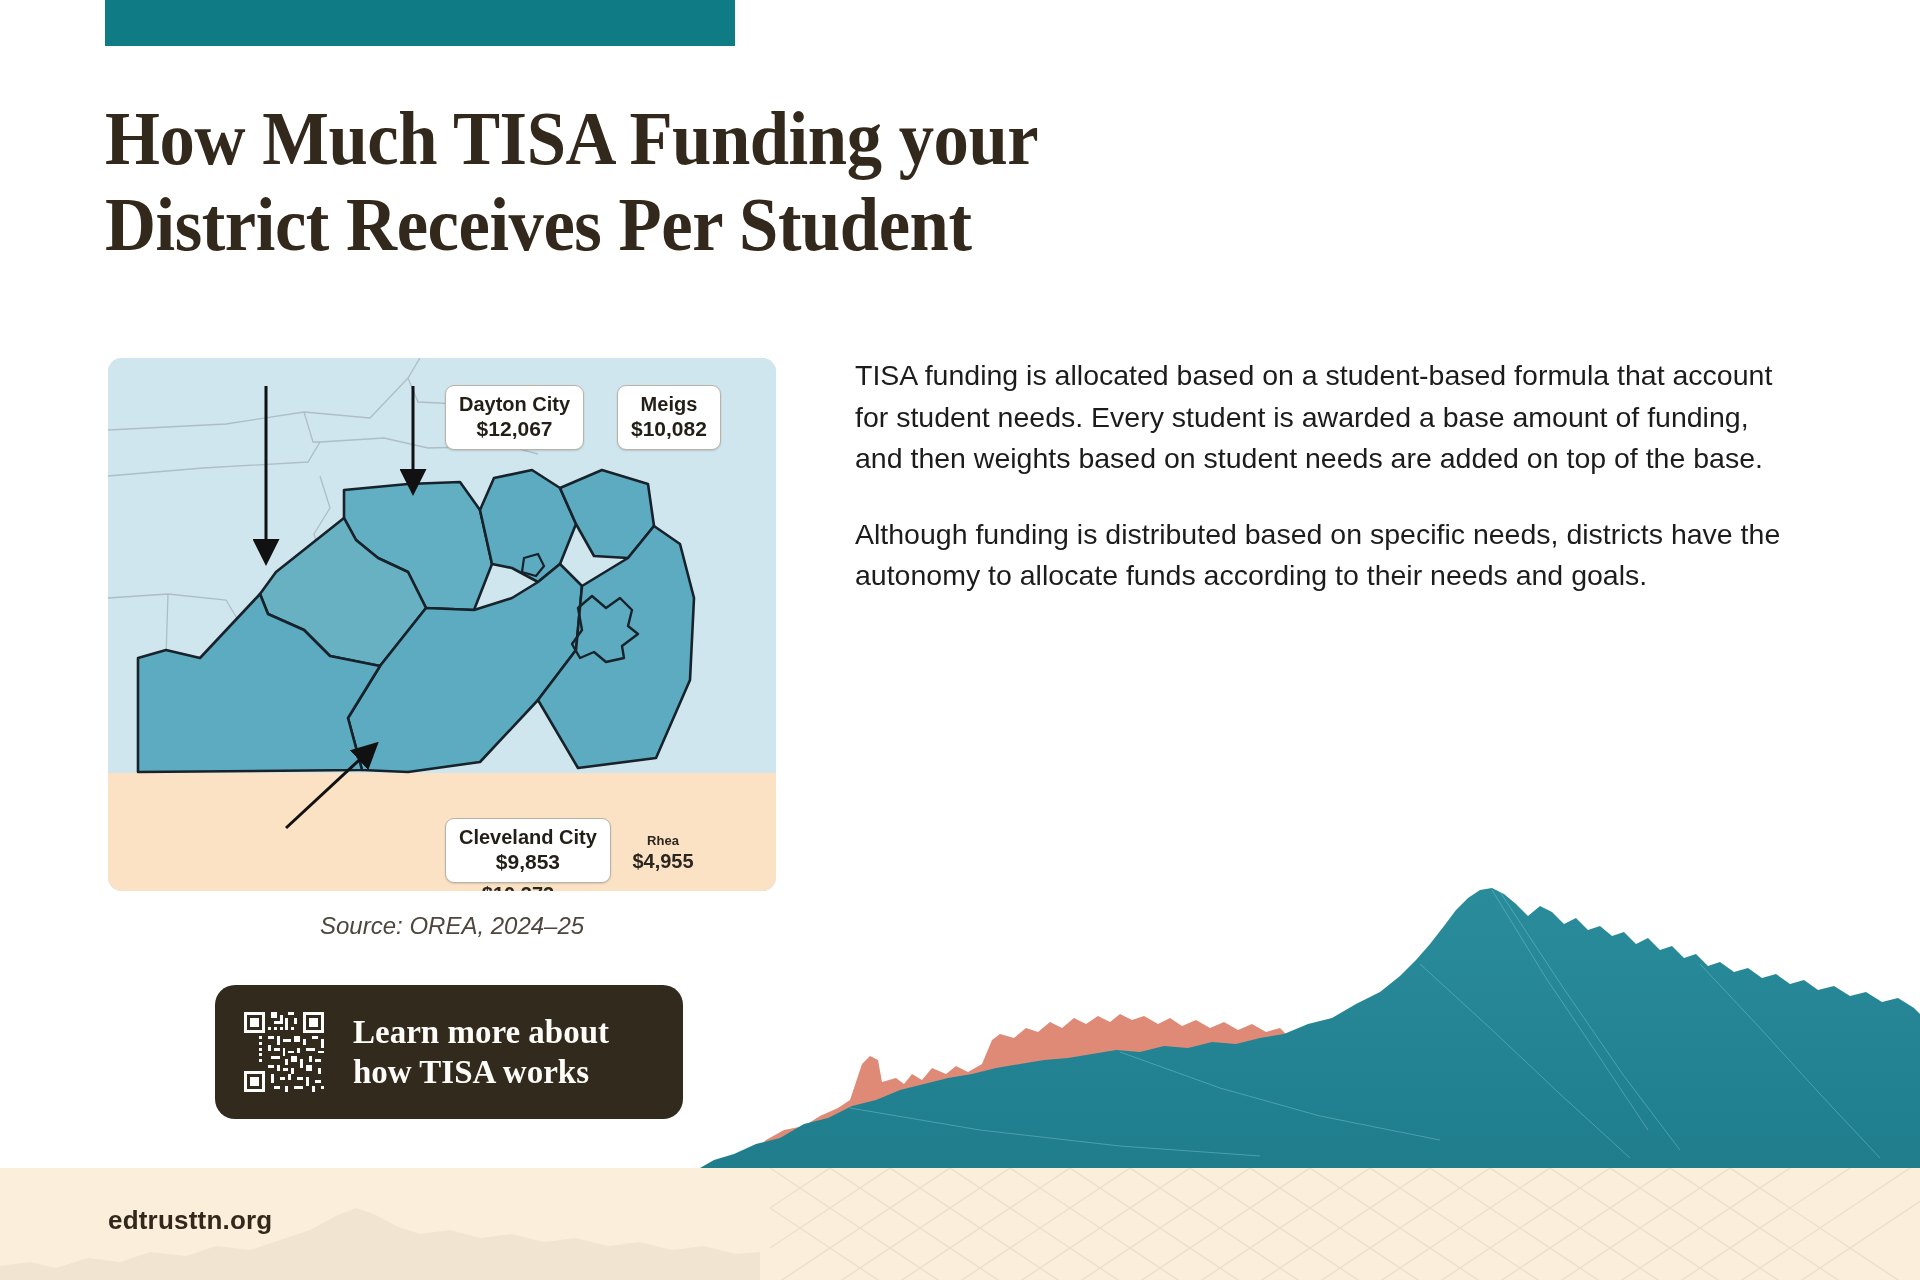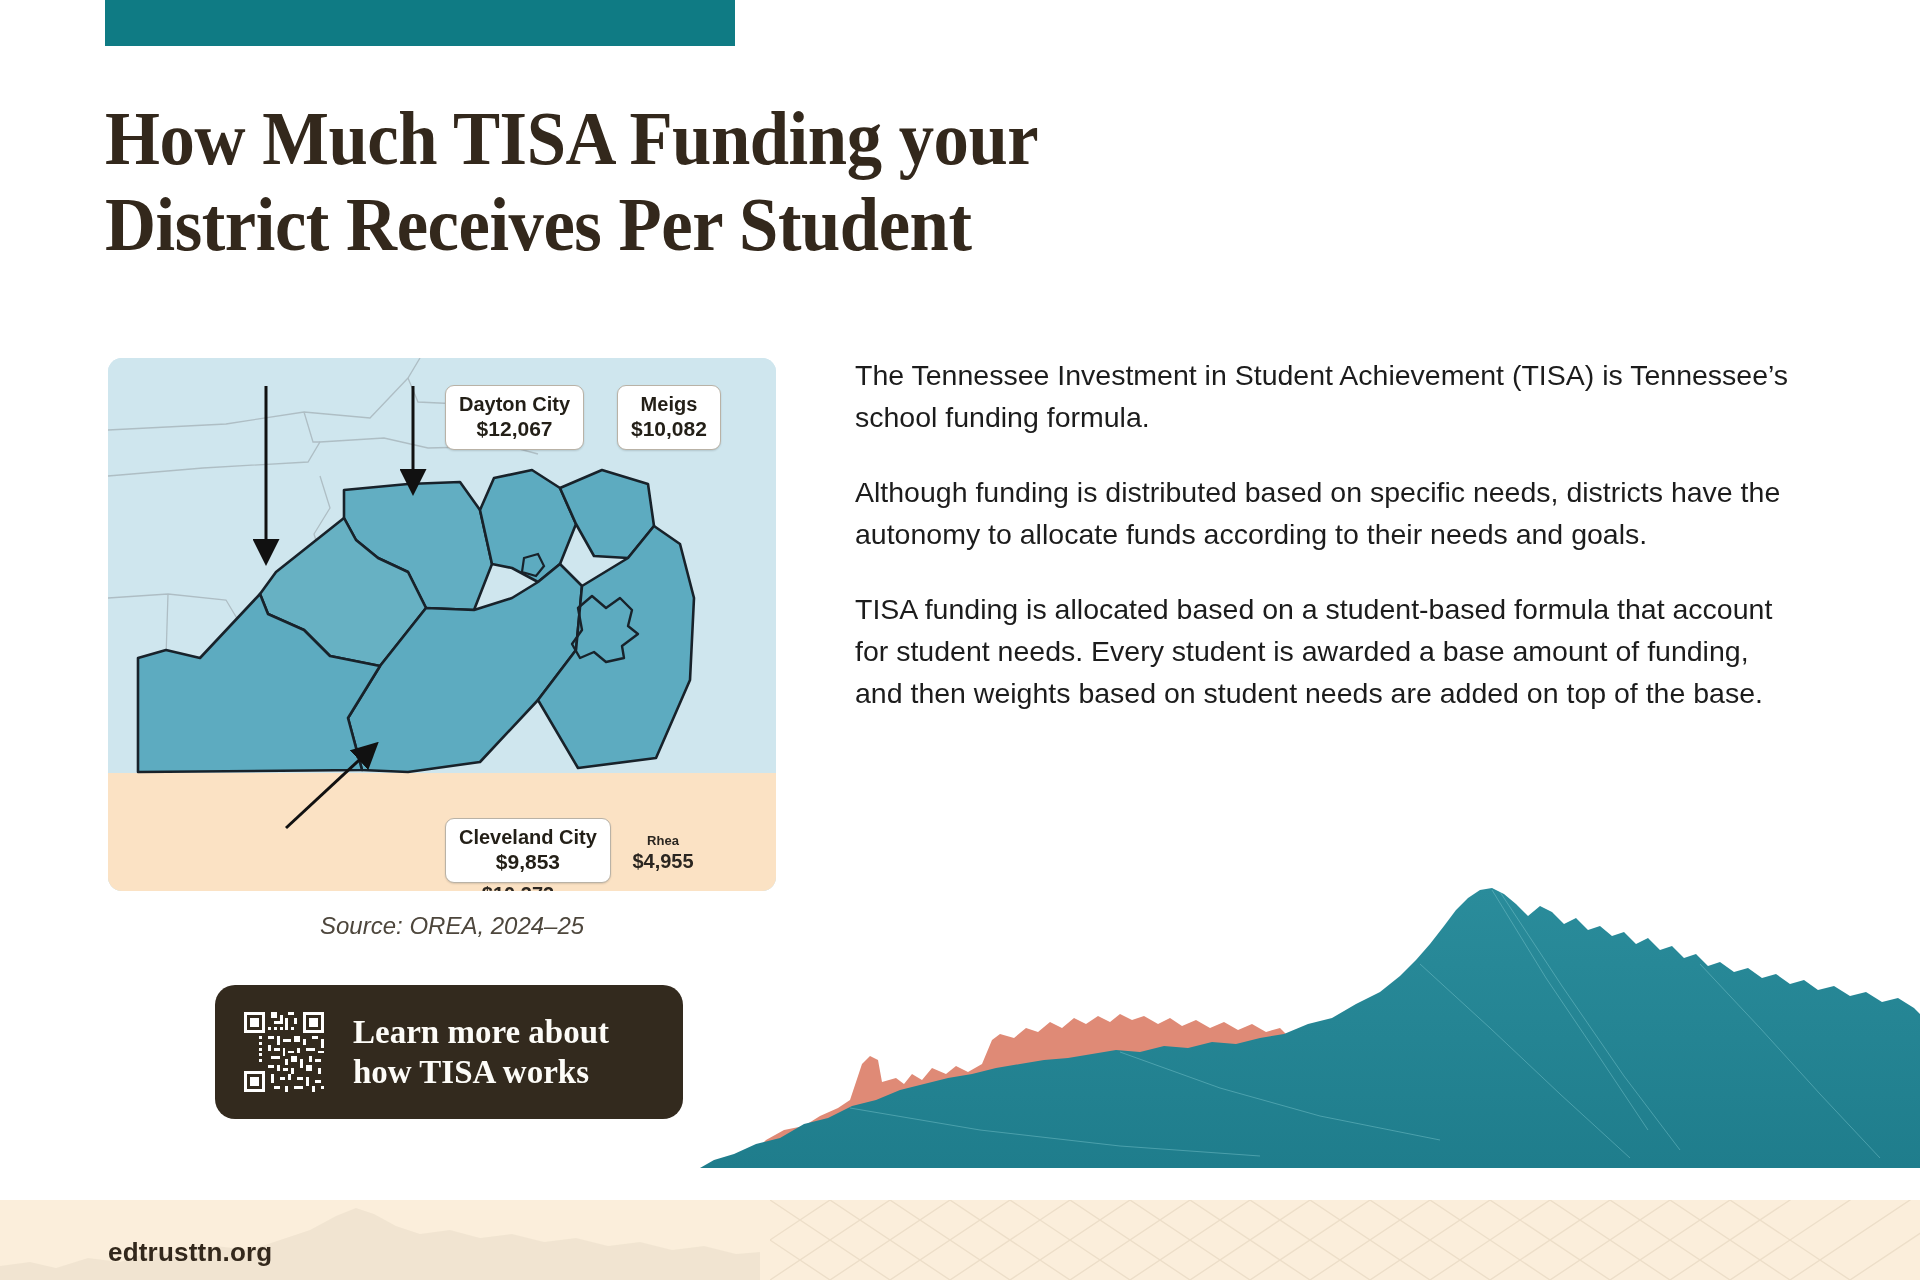--- a/index.html
+++ b/index.html
@@ -146,21 +146,21 @@
     position:absolute;
     left:700px; bottom:112px;
     width:1220px; height:300px;
   }
   .mountains svg { display:block; width:100%; height:100%; }
 
   
   .footer {
     position:absolute;
     left:0; bottom:0;
-    width:1920px; height:80px;
+    width:1920px; height:112px;
     background:#fbeedb;
     overflow:hidden;
   }
   .footer-grid {
     position:absolute; right:0; top:0;
     width:1150px; height:112px;
     opacity:.55;
   }
   .footer-ridge {
     position:absolute; left:0; bottom:0;
@@ -338,23 +338,22 @@
         <rect x="27" y="26" width="1" height="1"></rect>
       </g>
     </svg>
     <div class="cta-text">
       <span>Learn more about</span>
       <span>how TISA works</span>
     </div>
   </div>
 
   <div class="body-copy">
-    <p>The Tennessee Investment in Student Achievement (TISA) is Tennessee’s school funding formula.</p>
+    <p>TISA funding is allocated based on a student-based formula that account for student needs. Every student is awarded a base amount of funding, and then weights based on student needs are added on top of the base.</p>
     <p>Although funding is distributed based on specific needs, districts have the autonomy to allocate funds according to their needs and goals.</p>
-    <p>TISA funding is allocated based on a student-based formula that account for student needs. Every student is awarded a base amount of funding, and then weights based on student needs are added on top of the base.</p>
   </div>
 
   <div class="mountains">
     <svg viewBox="0 0 1220 300" preserveAspectRatio="none">
       <defs>
         <linearGradient id="tealG" x1="0" y1="0" x2="0" y2="1">
           <stop offset="0%" stop-color="#2a8c9b"></stop>
           <stop offset="100%" stop-color="#1f7d8c"></stop>
         </linearGradient>
       </defs>

